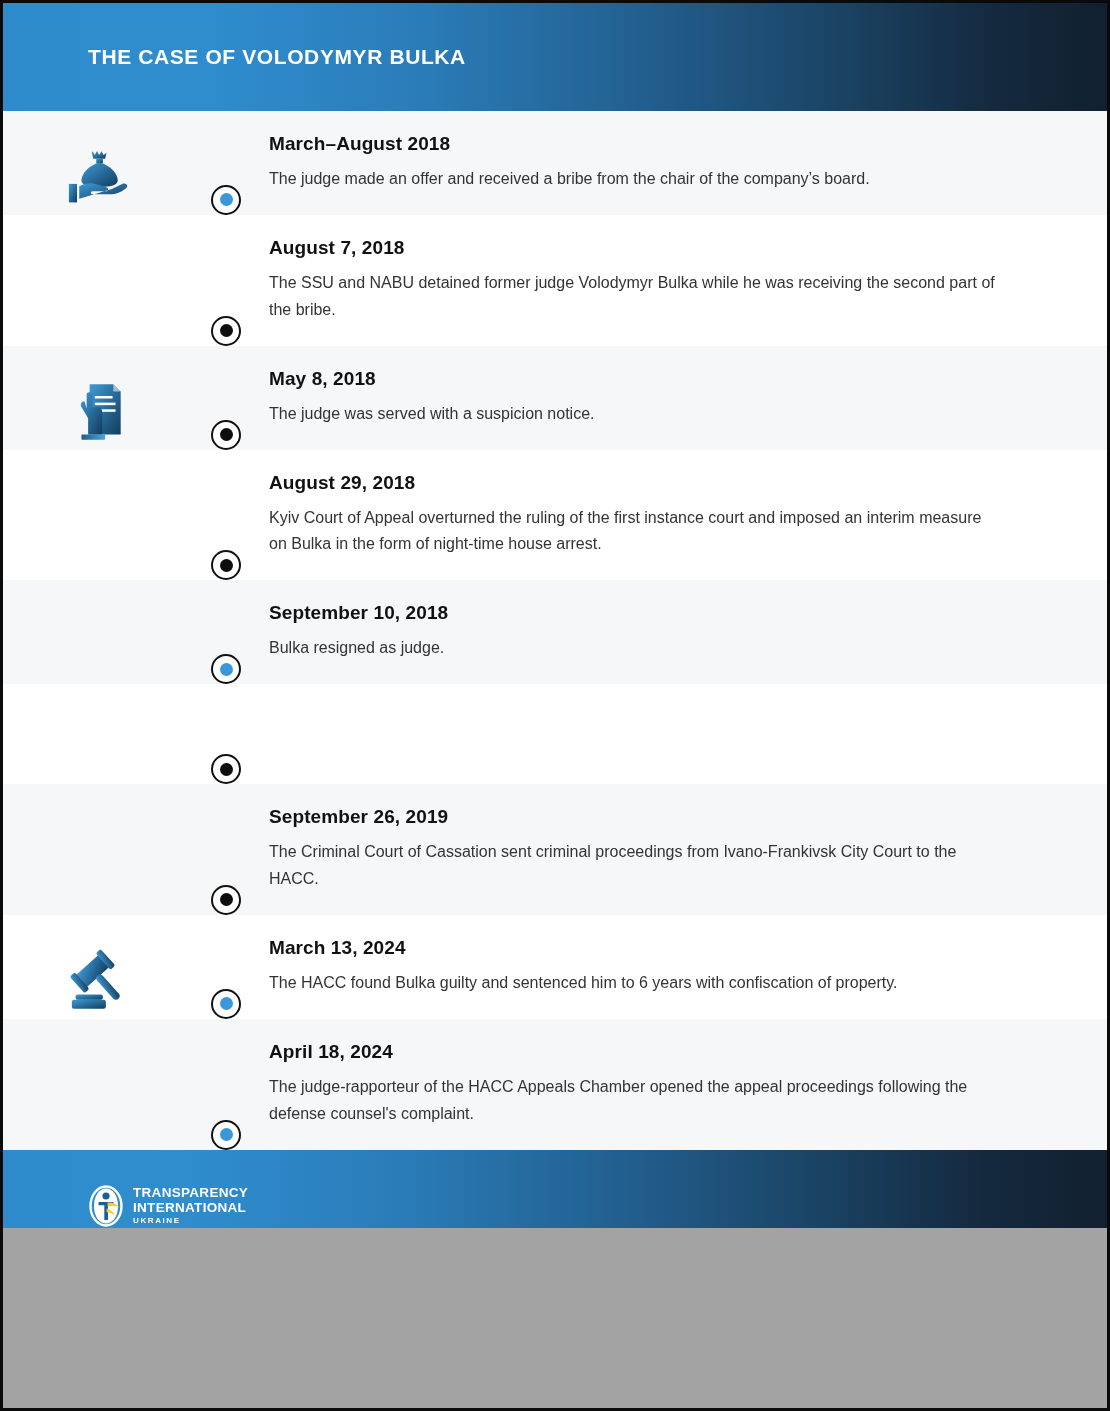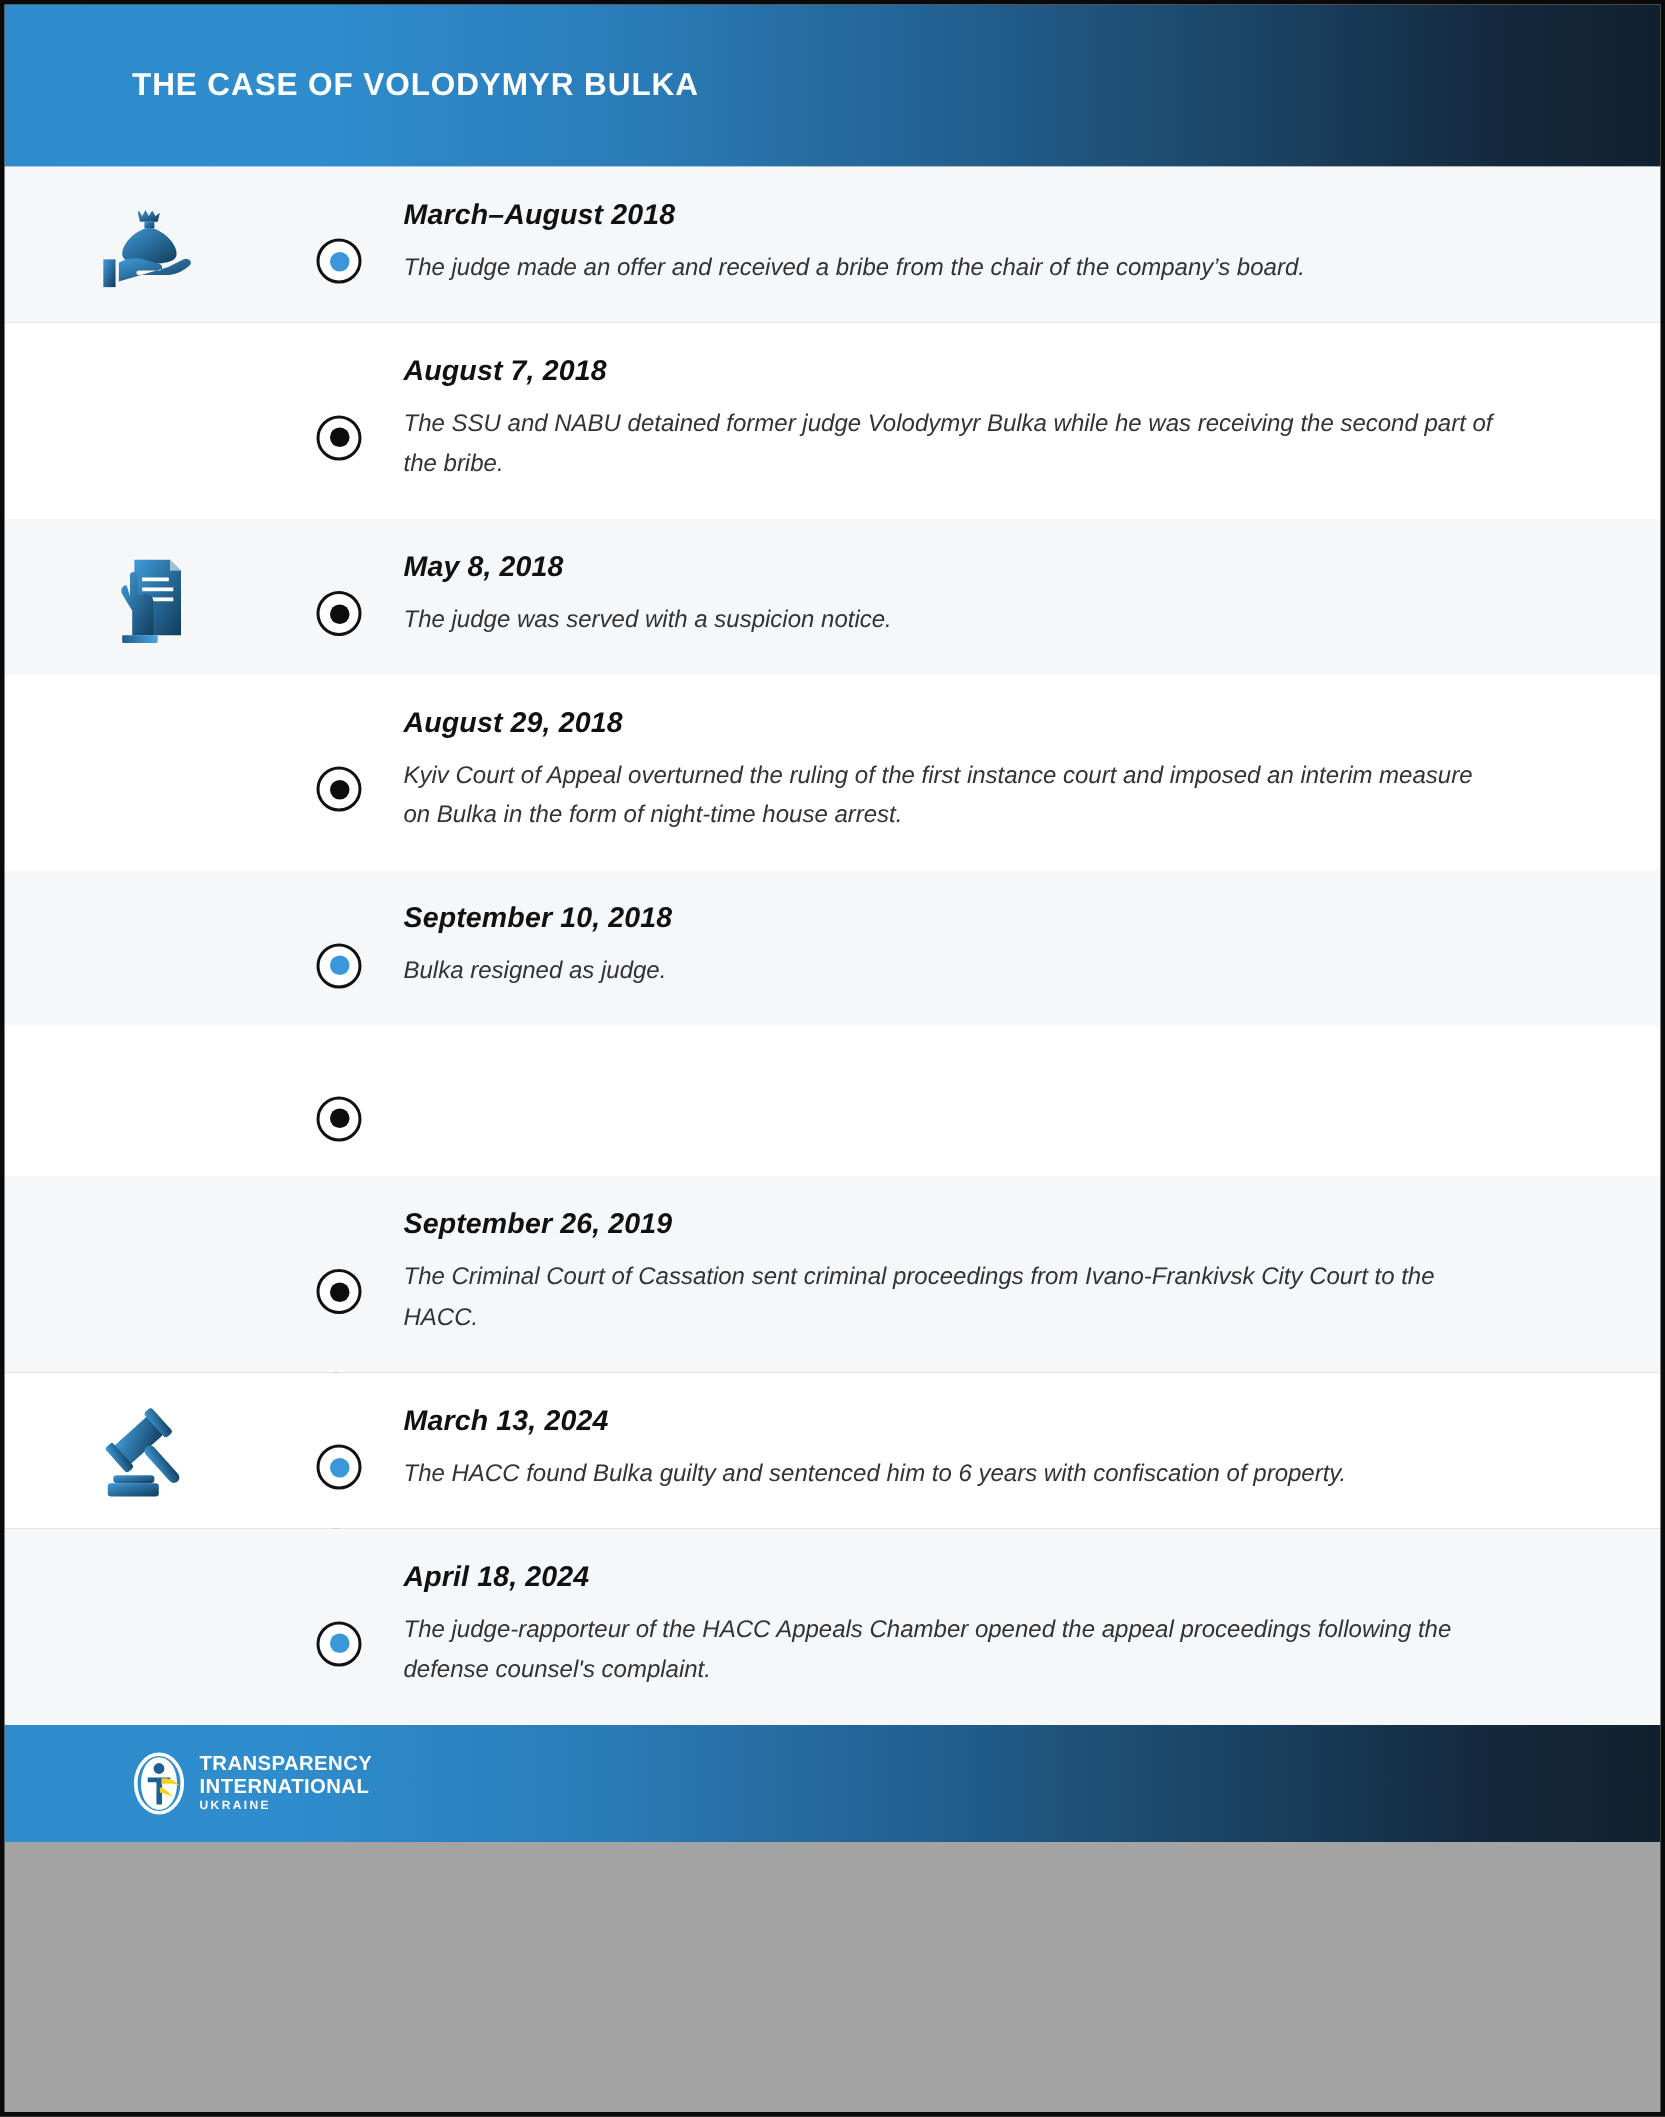--- a/index.html
+++ b/index.html
@@ -57,24 +57,23 @@
     top: 248px;
     bottom: 0px;
     width: 2px;
     background: #111111;
     z-index: 1;
   }
 
   .row {
     position: relative;
     display: flex;
-    align-items: center;
+    align-items: flex-end;
     min-height: 100px;
     z-index: 2;
-    font-style: italic;
   }
   .row.shade { background: #f6f7f9; }
   .row.plain { background: #ffffff; }
 
   .col-icon {
     width: 188px;
     flex: 0 0 188px;
     display: flex;
     align-items: center;
     justify-content: center;
@@ -126,21 +125,21 @@
   }
 
   
   .icon-wrap { width: 74px; height: 74px; display:block; }
 
   
   .footer {
     height: 78px;
     background: linear-gradient(90deg, #2e8ccd 0%, #2f8dce 16%, #2a7cb8 36%, #225f8f 56%, #1a4363 74%, #14293e 89%, #11202f 100%);
     display: flex;
-    align-items: center;
+    align-items: flex-end;
   }
   .logo-block {
     margin-left: 85px;
     display: flex;
     align-items: center;
     gap: 9px;
   }
   .logo-text { line-height: 1.0; }
   .logo-l1, .logo-l2 {
     color: #ffffff;

